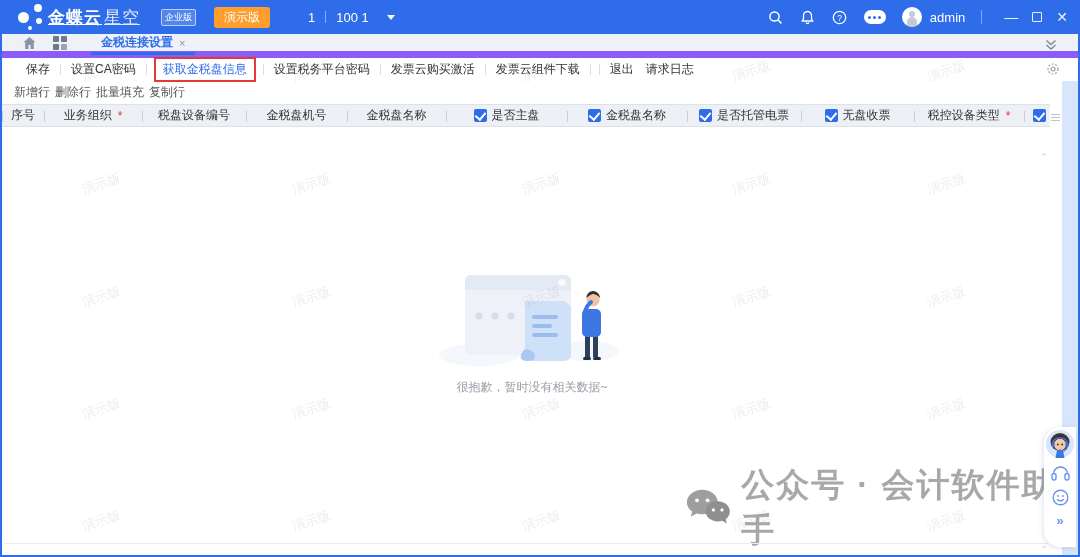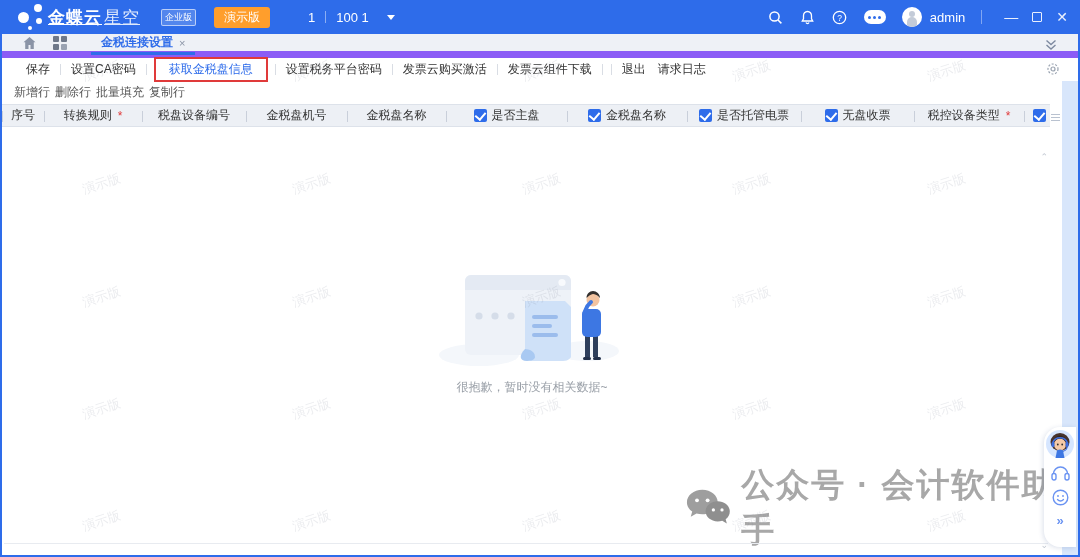--- a/index.html
+++ b/index.html
@@ -41,21 +41,21 @@
   .nav-ic { color:#8a94a6; margin-right:16px; display:flex; align-items:center; cursor:pointer; }
   .doc-tab { position:relative; height:24px; display:flex; align-items:center; gap:6px; padding:0 12px; margin-left:6px; font-size:12px; color:#2e6cea; font-weight:bold; cursor:pointer; }
   .doc-tab::after { content:""; position:absolute; left:2px; right:2px; bottom:0; height:3px; background:#2e6cea; }
   .doc-tab .close-x { color:#8a94a6; font-weight:normal; font-size:11px; }
   .collapse-ic { position:absolute; right:20px; top:4px; color:#7d8aa0; }
 
   
   .toolbar { position:relative; height:23px; display:flex; align-items:center; background:#fff; padding-left:18px; font-size:12px; color:#333; z-index:6; }
   .tbr-item { padding:0 6px; cursor:pointer; white-space:nowrap; }
   .tbr-sep { width:1px; height:11px; background:#d9dde4; margin:0 4px; }
-  .hl-red { border:2px solid #e03a3a; padding:2px 11px; margin:0 3px; }
+  .hl-red { border:2px solid #e03a3a; padding:2px 5px; margin:0 3px; }
   .hl-red .tbr-item { color:#2e6cea; padding:0 2px; }
   .gear-ic { position:absolute; right:18px; top:4px; color:#9aa3b0; font-size:14px; cursor:pointer; }
 
   
   .subtabs { position:relative; height:24px; display:flex; align-items:flex-end; background:#fff; padding-left:8px; border-bottom:1px solid #e3e7ee; font-size:12px; z-index:6; }
   .subtab { height:21px; display:flex; align-items:center; padding:0 16px; cursor:pointer; color:#333; }
   .subtab.active { background:#2e6cea; color:#fff; }
   .subtab-sep { width:1px; height:11px; background:#d9dde4; margin:0 6px 5px; }
   .expand-ic { position:absolute; right:42px; top:5px; }
 
@@ -211,21 +211,21 @@
     <span>删除行</span>
     <span>批量填充</span>
     <span>复制行</span>
   </div>
 
   <div class="thead">
     <div class="col" style="width:42px">
         <span>序号</span>
       </div>
     <div class="col" style="width:98px">
-        <span>转换规则</span>
+        <span>业务组织</span>
         <span class="req">*</span>
       </div>
     <div class="col" style="width:104px">
         <span>税盘设备编号</span>
       </div>
     <div class="col" style="width:101px">
         <span>金税盘机号</span>
       </div>
     <div class="col" style="width:99px">
         <span>金税盘名称</span>

